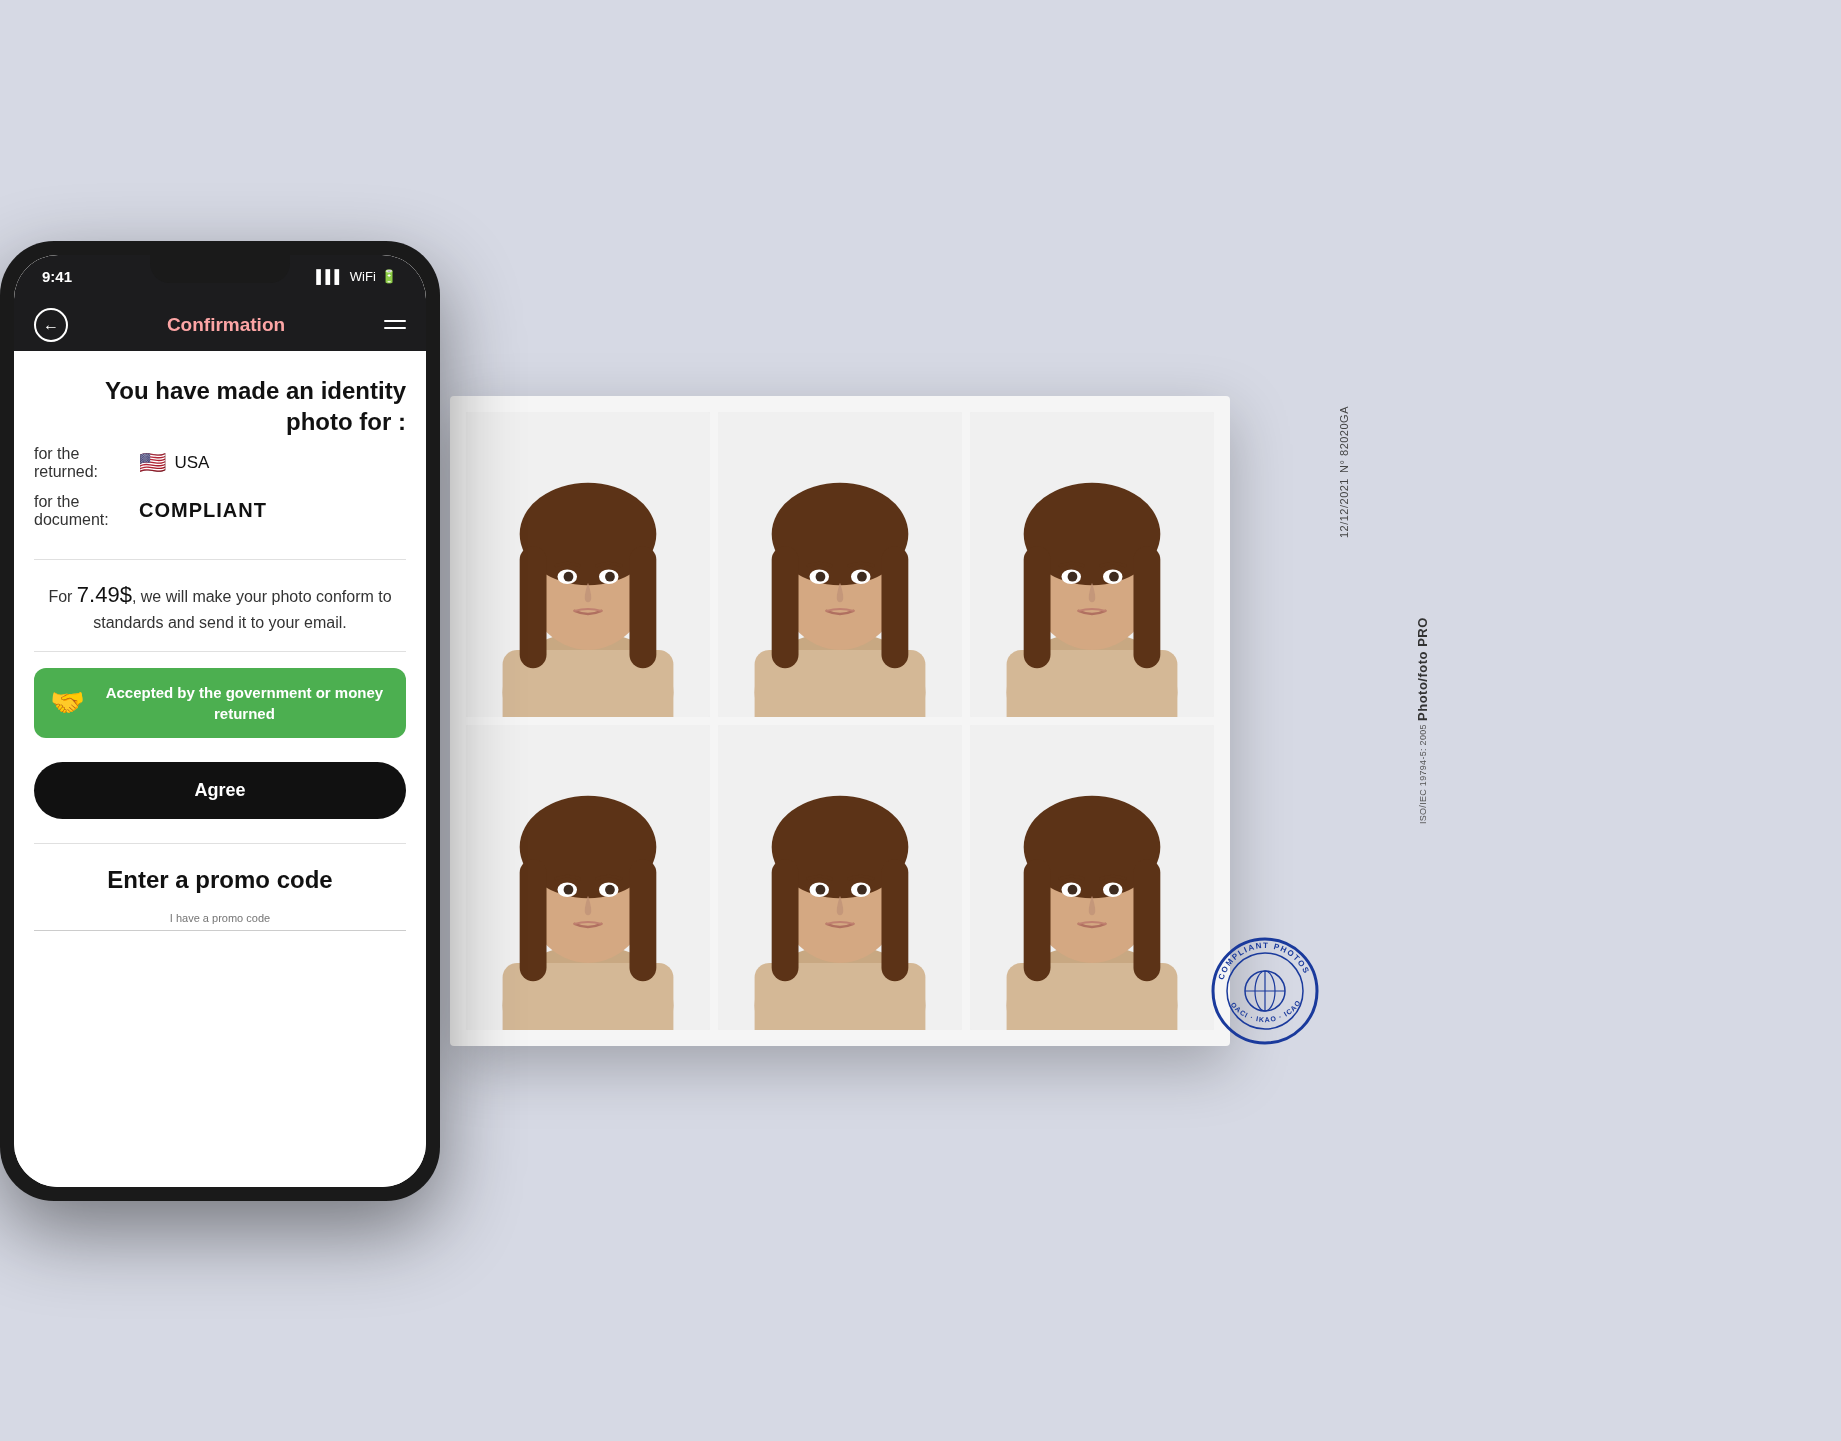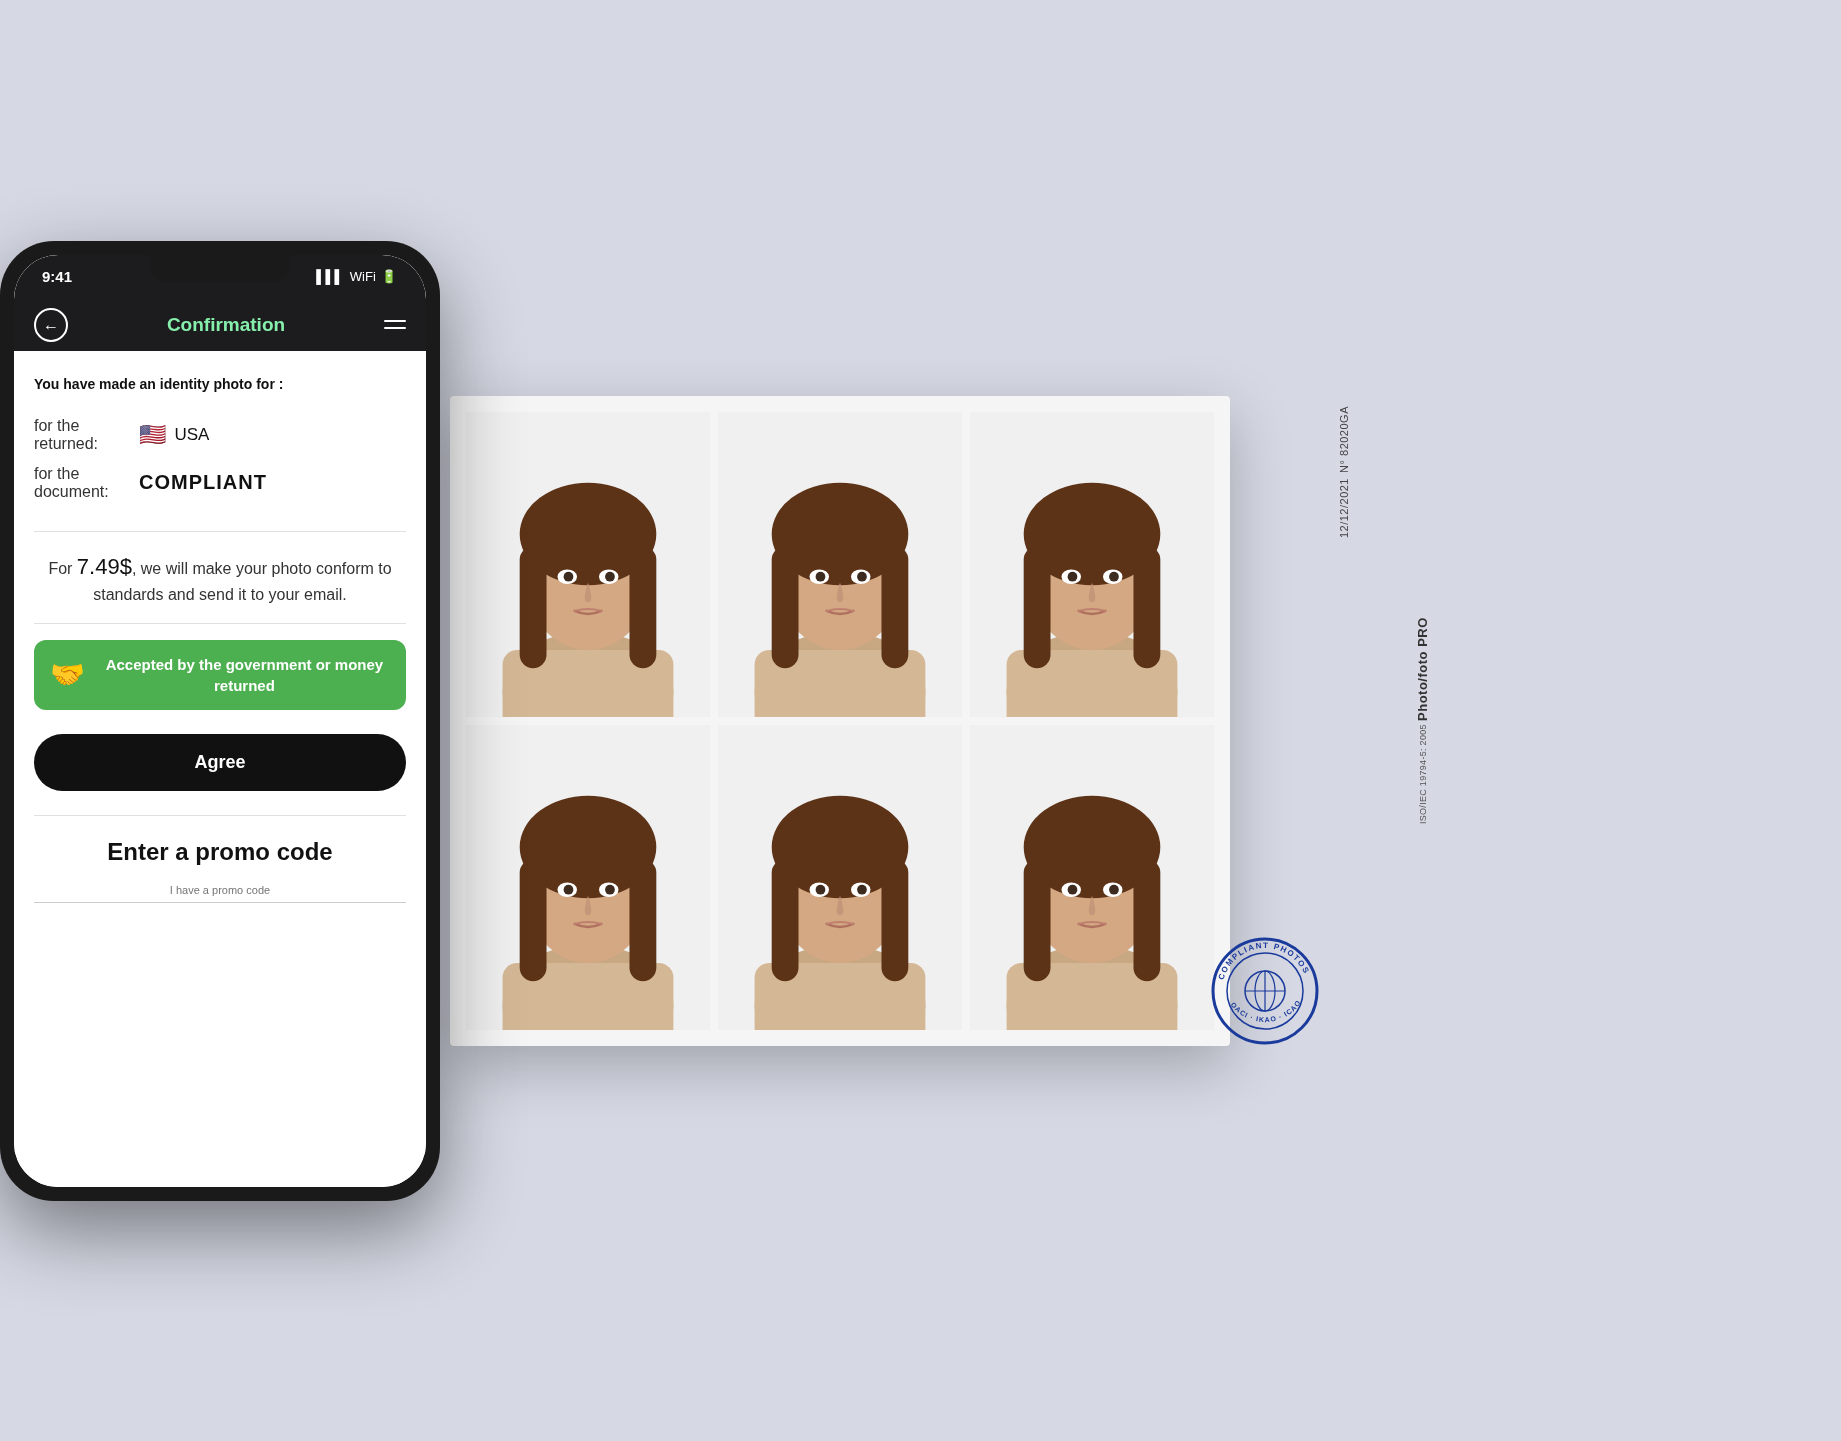--- a/index.html
+++ b/index.html
@@ -99,21 +99,21 @@
       border: 2px solid white;
       border-radius: 50%;
       display: flex;
       align-items: center;
       justify-content: center;
       color: white;
       font-size: 16px;
       cursor: pointer;
     }
     .nav-title {
-      color: #86efac;
+      color: #fca5a5;
       font-size: 19px;
       font-weight: 600;
     }
     .nav-menu {
       display: flex;
       flex-direction: column;
       gap: 5px;
       cursor: pointer;
     }
     .nav-menu span {
@@ -128,26 +128,26 @@
     .screen-content {
       flex: 1;
       background: #fff;
       padding: 24px 20px 20px;
       display: flex;
       flex-direction: column;
       gap: 0;
     }
 
     .headline {
-      text-align: left;
-      font-size: 14px;
+      text-align: right;
+      font-size: 24px;
       font-weight: 700;
       color: #111;
       line-height: 1.3;
-      margin-bottom: 24px;
+      margin-bottom: 8px;
     }
 
     .info-section {
       padding-bottom: 18px;
       border-bottom: 1px solid #e0e0e0;
     }
 
     .info-row {
       display: flex;
       align-items: center;

